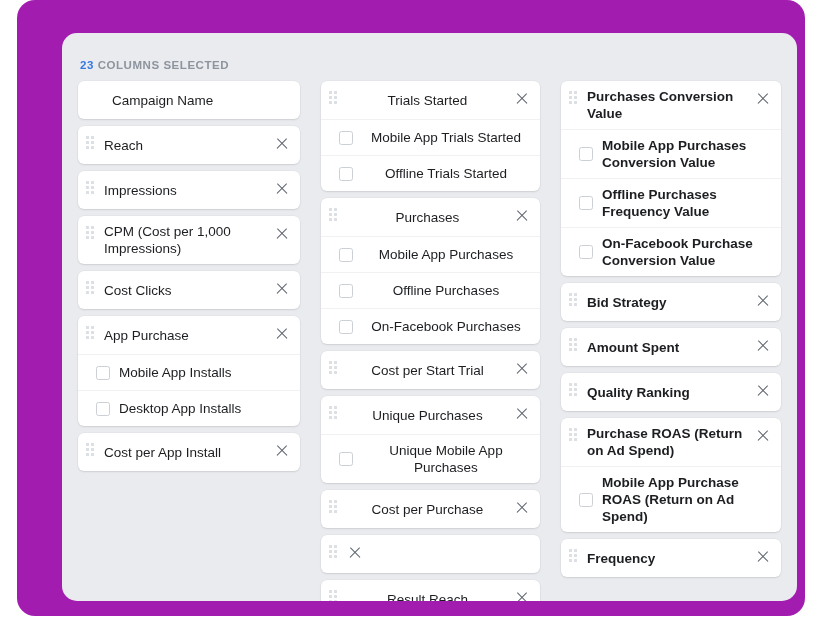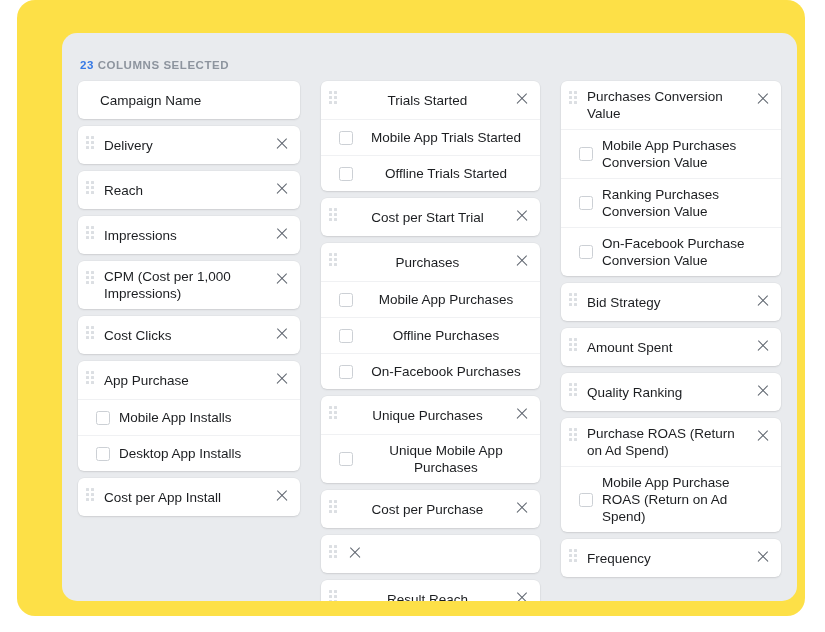--- a/index.html
+++ b/index.html
@@ -13,21 +13,21 @@
     overflow: hidden;
   }
 
   
   .frame {
     position: absolute;
     left: 17px;
     top: 0px;
     width: 788px;
     height: 616px;
-    background: #fde047;
+    background: #a21caf;
     border-radius: 18px;
   }
 
   
   .panel {
     position: absolute;
     left: 45px;
     top: 33px;
     width: 735px;
     height: 568px;
@@ -59,38 +59,38 @@
     gap: 21px;
     align-items: flex-start;
   }
   .column {
     display: flex;
     flex-direction: column;
     gap: 7px;
   }
   .col-1 { width: 227px; }
   .col-2 { width: 224px; text-align: center; }
-  .col-3 { width: 225px; }
+  .col-3 { width: 225px; font-weight: bold; }
 
   
   .card {
     background: #ffffff;
     border-radius: 6px;
     box-shadow: 0 1px 2px rgba(0,0,0,0.10), 0 0 0 0.5px rgba(0,0,0,0.04);
     overflow: hidden;
   }
 
   .row {
     display: flex;
     align-items: center;
     min-height: 38px;
     padding: 7px 10px 7px 8px;
     position: relative;
   }
-  .row.no-handle { padding-left: 22px; }
+  .row.no-handle { padding-left: 22px; margin-left: 12px; }
 
   
   .handle {
     width: 10px;
     flex: 0 0 10px;
     display: grid;
     grid-template-columns: repeat(2, 3px);
     grid-template-rows: repeat(3, 3px);
     gap: 2px;
     margin-right: 8px;
@@ -181,34 +181,20 @@
           <div class="card">
             <div class="row">
               <span class="handle">
                 <i></i>
                 <i></i>
                 <i></i>
                 <i></i>
                 <i></i>
                 <i></i>
               </span>
-              <span class="row-label">Delivery</span>
-              <span class="close-btn"></span>
-            </div>
-          </div>
-          <div class="card">
-            <div class="row">
-              <span class="handle">
-                <i></i>
-                <i></i>
-                <i></i>
-                <i></i>
-                <i></i>
-                <i></i>
-              </span>
               <span class="row-label">Reach</span>
               <span class="close-btn"></span>
             </div>
           </div>
           <div class="card">
             <div class="row">
               <span class="handle">
                 <i></i>
                 <i></i>
                 <i></i>
@@ -311,48 +297,48 @@
           <div class="card">
             <div class="row">
               <span class="handle">
                 <i></i>
                 <i></i>
                 <i></i>
                 <i></i>
                 <i></i>
                 <i></i>
               </span>
+              <span class="row-label">Purchases</span>
+              <span class="close-btn"></span>
+            </div>
+            <div class="sub-row">
+              <span class="checkbox"></span>
+              <span class="sub-label">Mobile App Purchases</span>
+            </div>
+            <div class="sub-row">
+              <span class="checkbox"></span>
+              <span class="sub-label">Offline Purchases</span>
+            </div>
+            <div class="sub-row">
+              <span class="checkbox"></span>
+              <span class="sub-label">On-Facebook Purchases</span>
+            </div>
+          </div>
+          <div class="card">
+            <div class="row">
+              <span class="handle">
+                <i></i>
+                <i></i>
+                <i></i>
+                <i></i>
+                <i></i>
+                <i></i>
+              </span>
               <span class="row-label">Cost per Start Trial</span>
               <span class="close-btn"></span>
-            </div>
-          </div>
-          <div class="card">
-            <div class="row">
-              <span class="handle">
-                <i></i>
-                <i></i>
-                <i></i>
-                <i></i>
-                <i></i>
-                <i></i>
-              </span>
-              <span class="row-label">Purchases</span>
-              <span class="close-btn"></span>
-            </div>
-            <div class="sub-row">
-              <span class="checkbox"></span>
-              <span class="sub-label">Mobile App Purchases</span>
-            </div>
-            <div class="sub-row">
-              <span class="checkbox"></span>
-              <span class="sub-label">Offline Purchases</span>
-            </div>
-            <div class="sub-row">
-              <span class="checkbox"></span>
-              <span class="sub-label">On-Facebook Purchases</span>
             </div>
           </div>
           <div class="card">
             <div class="row">
               <span class="handle">
                 <i></i>
                 <i></i>
                 <i></i>
                 <i></i>
                 <i></i>
@@ -421,21 +407,21 @@
               </span>
               <span class="row-label">Purchases Conversion Value</span>
               <span class="close-btn"></span>
             </div>
             <div class="sub-row">
               <span class="checkbox"></span>
               <span class="sub-label">Mobile App Purchases Conversion Value</span>
             </div>
             <div class="sub-row">
               <span class="checkbox"></span>
-              <span class="sub-label">Ranking Purchases Conversion Value</span>
+              <span class="sub-label">Offline Purchases Frequency Value</span>
             </div>
             <div class="sub-row">
               <span class="checkbox"></span>
               <span class="sub-label">On-Facebook Purchase Conversion Value</span>
             </div>
           </div>
           <div class="card">
             <div class="row">
               <span class="handle">
                 <i></i>

